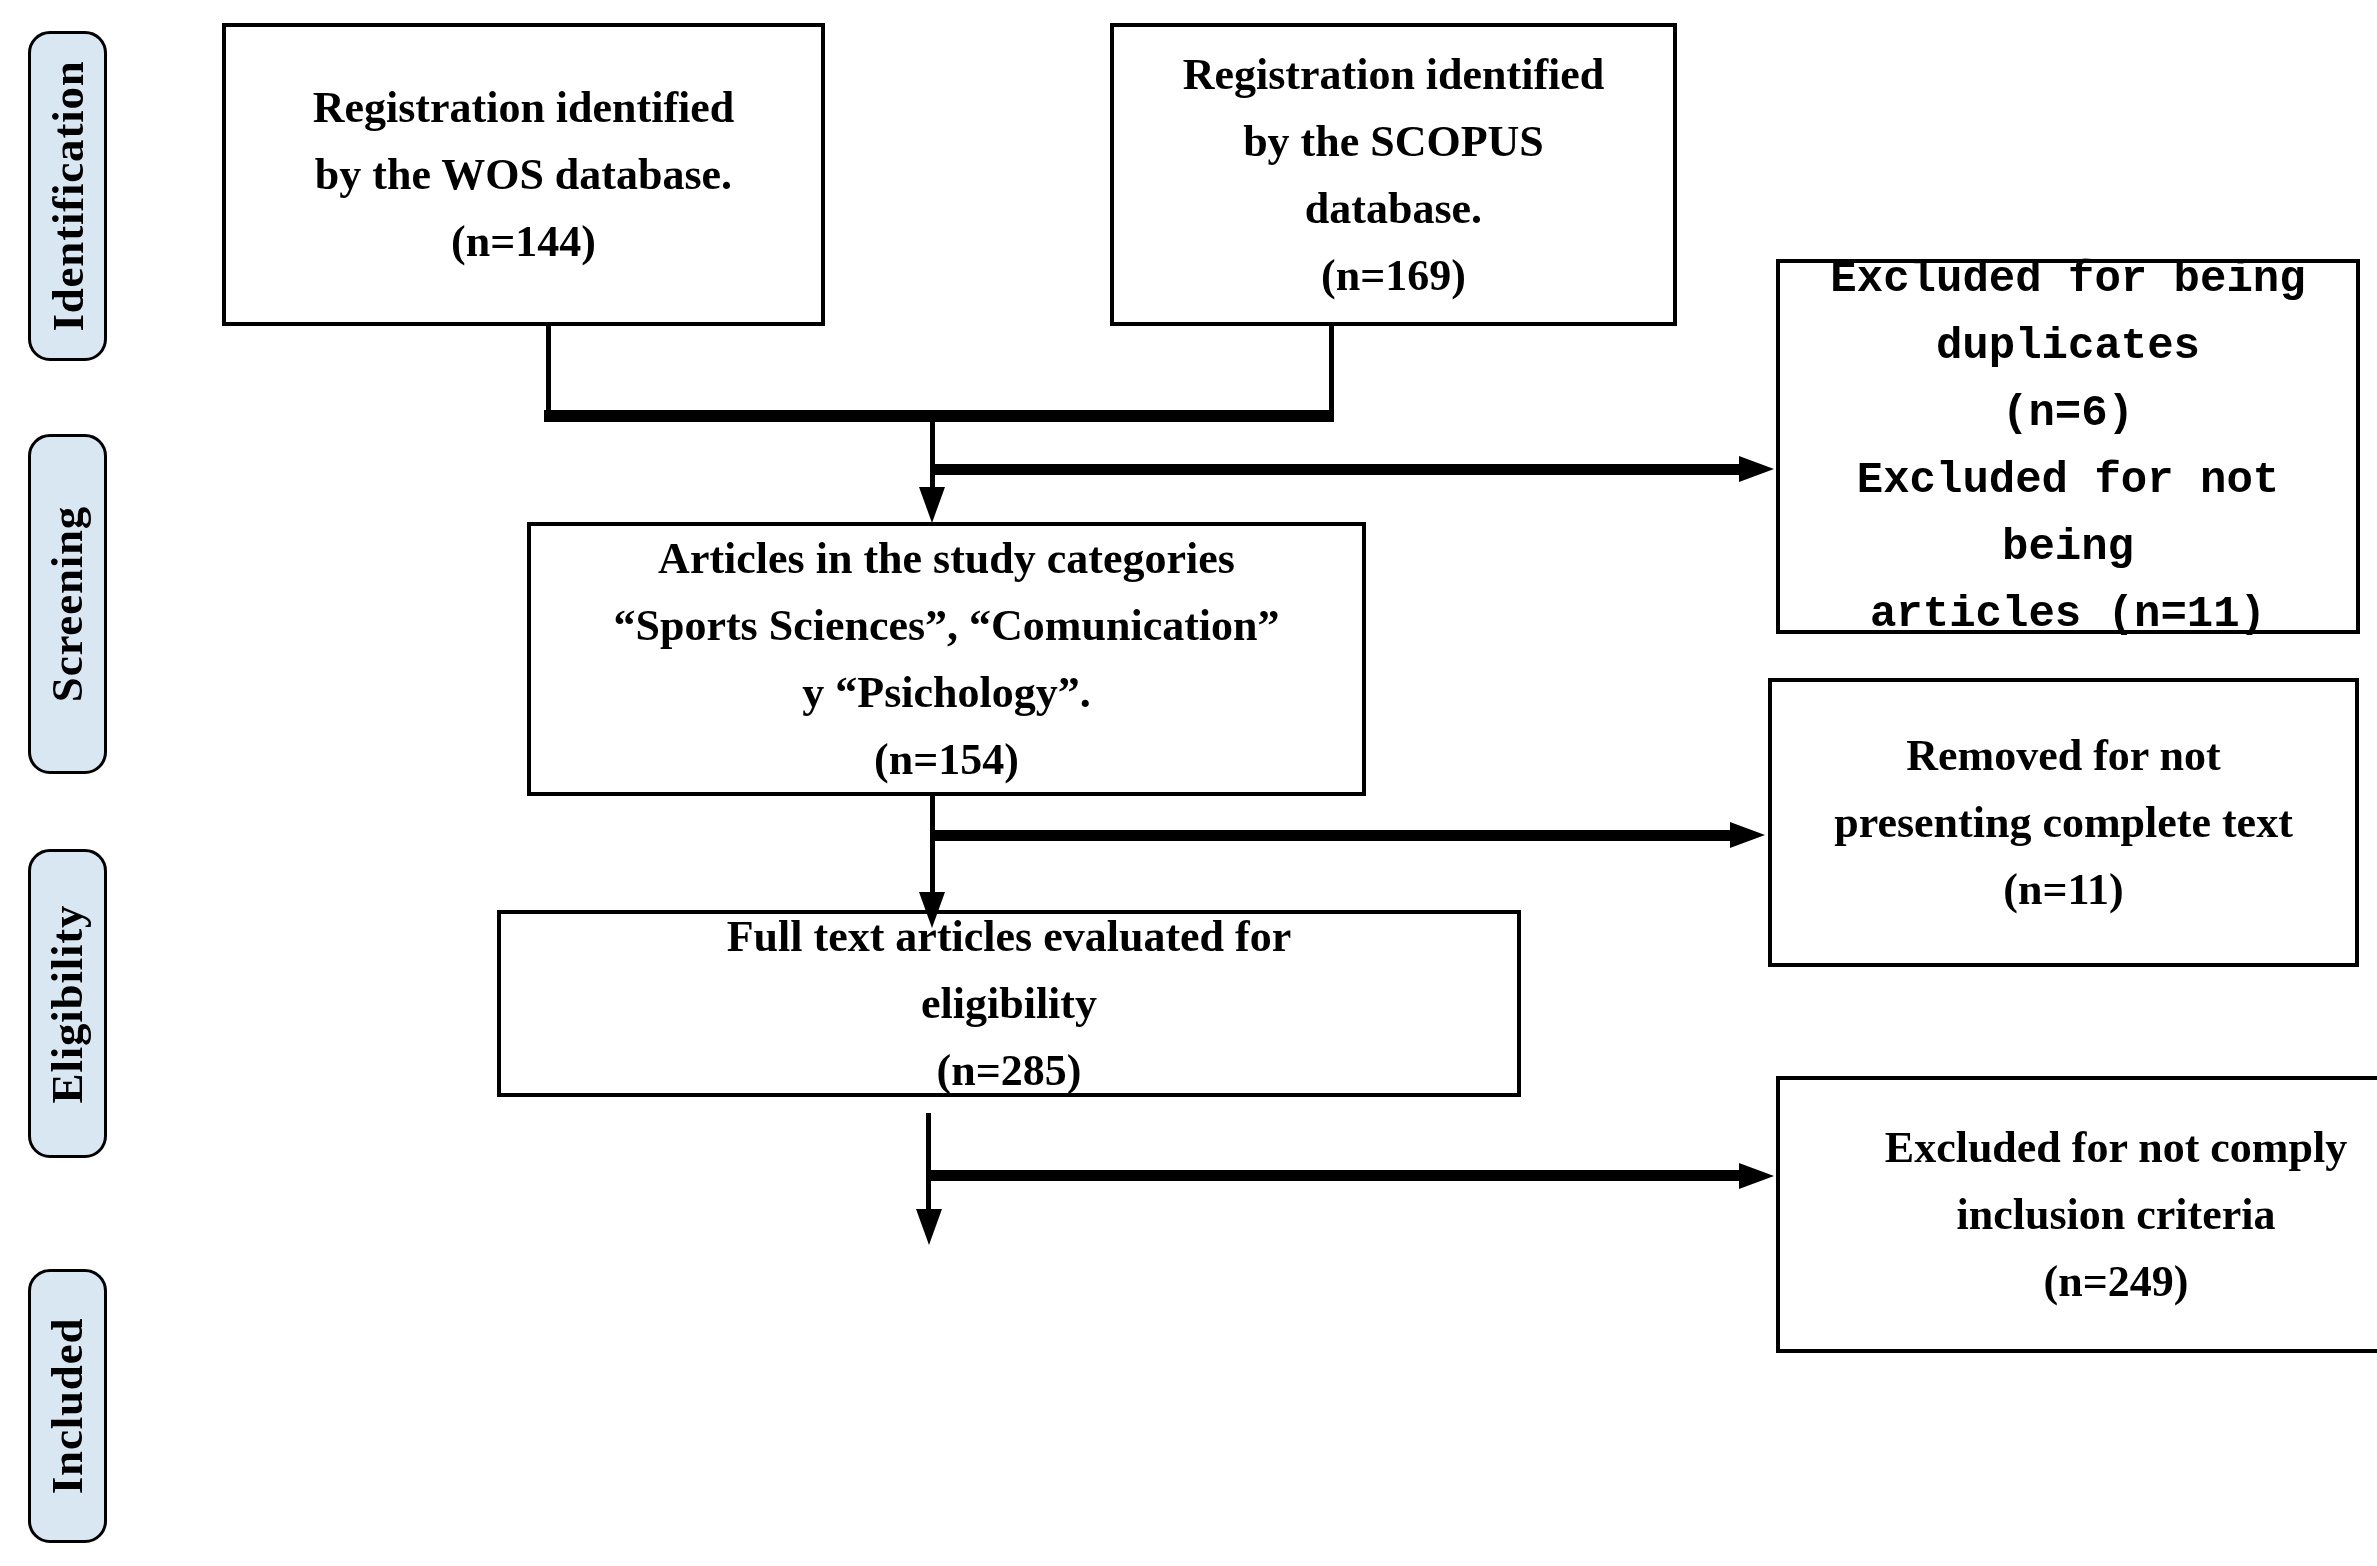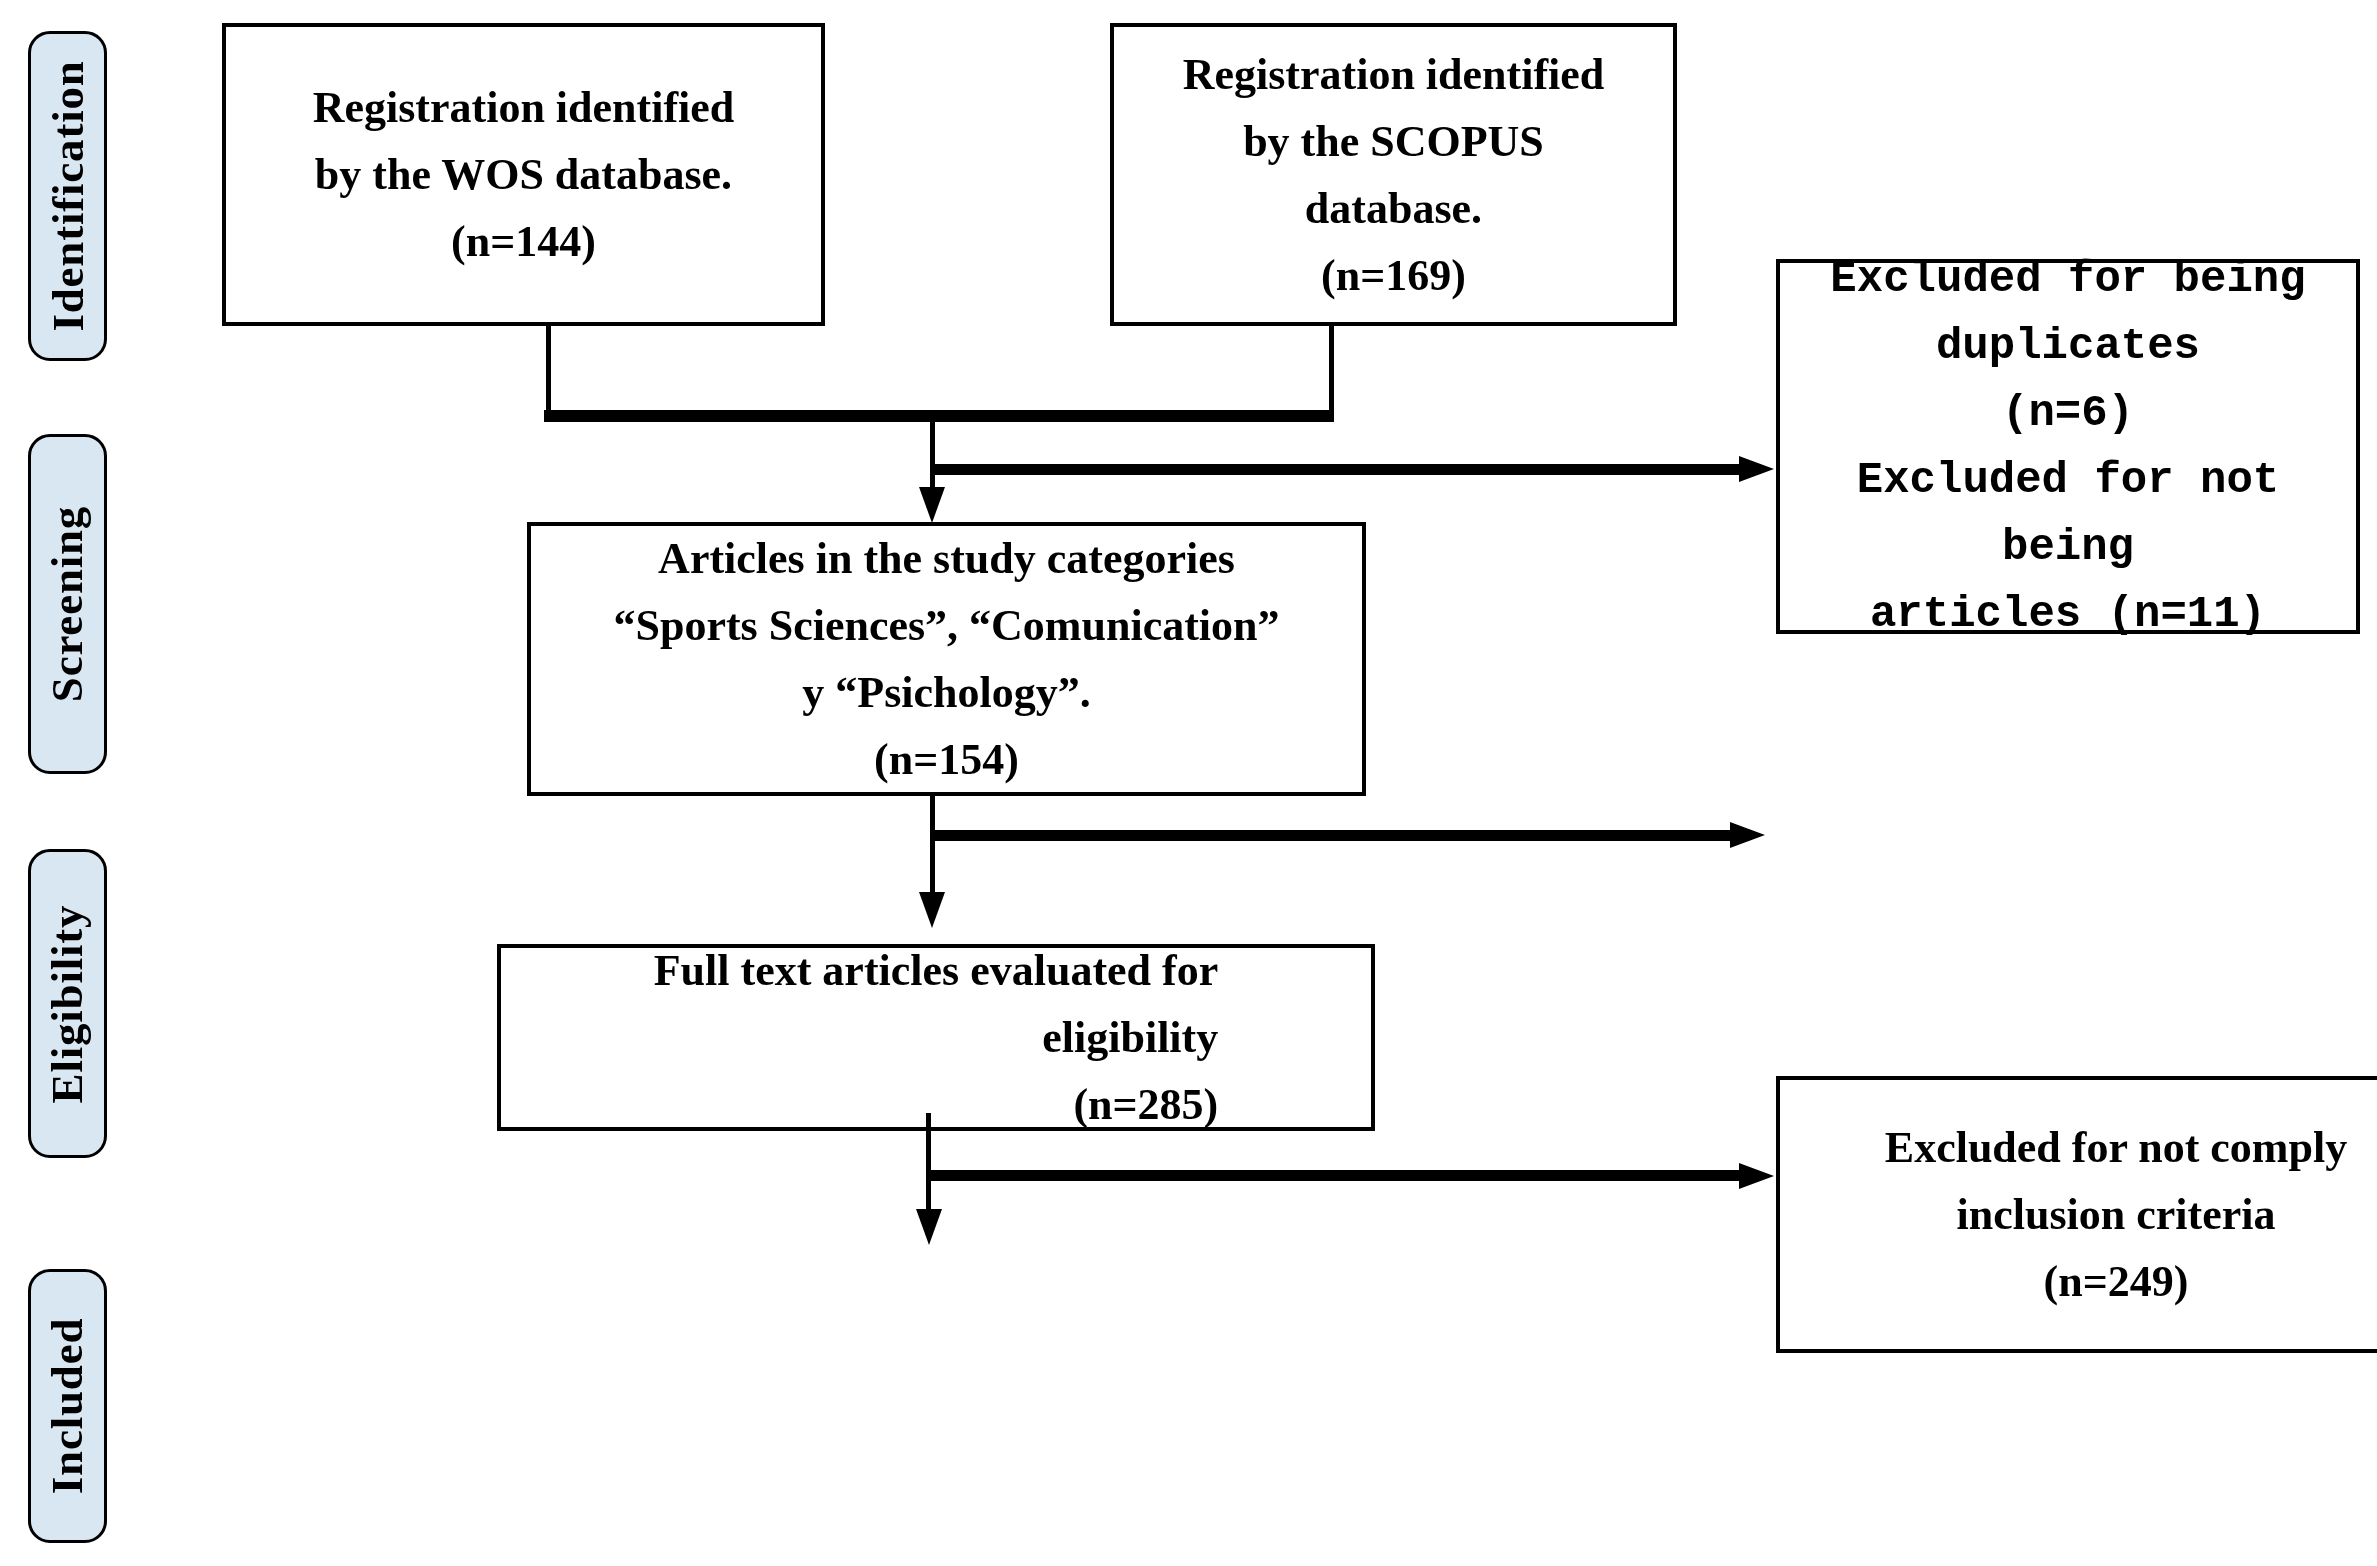--- a/index.html
+++ b/index.html
@@ -88,32 +88,37 @@
 by the SCOPUS
 database.
 (n=169)</span>
   </div>
   <div class="flow-box" style="left:527px; top:522px; width:839px; height:274px;">
     <span>Articles in the study categories
 “Sports Sciences”, “Comunication”
 y “Psichology”.
 (n=154)</span>
   </div>
-  <div class="flow-box" style="left:497px; top:944px; width:878px; height:187px;text-align:right;">
+  <div class="flow-box" style="left:497px; top:910px; width:1024px; height:187px;">
     <span>Full text articles evaluated for
 eligibility
 (n=285)</span>
   </div>
 
   <div class="flow-box" style="left:1776px; top:259px; width:584px; height:375px;font-family:Liberation Mono, monospace;">
     <span>Excluded for being
 duplicates
 (n=6)
 Excluded for not being
 articles (n=11)</span>
+  </div>
+  <div class="flow-box" style="left:1768px; top:678px; width:591px; height:289px;">
+    <span>Removed for not
+presenting complete text
+(n=11)</span>
   </div>
   <div class="flow-box" style="left:1776px; top:1076px; width:680px; height:277px;">
     <span>Excluded for not comply
 inclusion criteria
 (n=249)</span>
   </div>
 
   <div class="line" style="left:546px; top:326px; width:5.4px; height:92px;"></div>
   <div class="line" style="left:1329px; top:326px; width:5.4px; height:92px;"></div>
   <div class="line" style="left:544px; top:410px; width:790px; height:12.4px;"></div>

